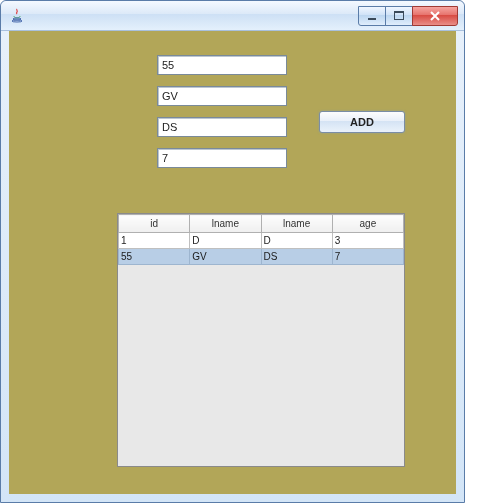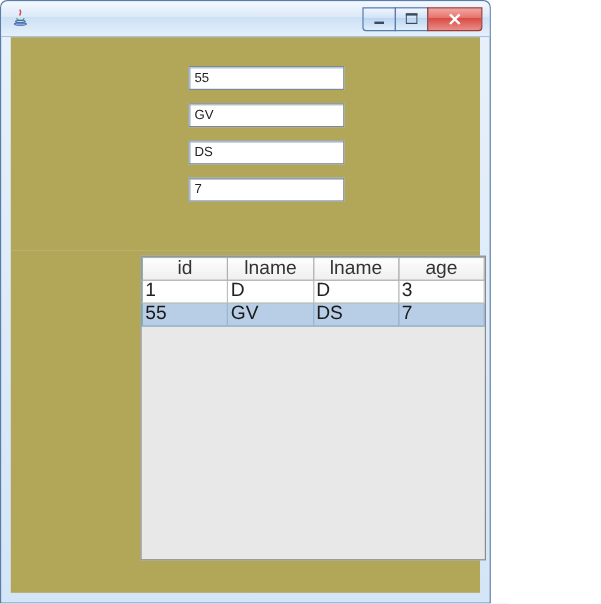--- a/index.html
+++ b/index.html
@@ -1,21 +1,21 @@
 <!DOCTYPE html>
 <html><head>
 <meta charset="utf-8">
 <style>
   * { box-sizing: border-box; margin: 0; padding: 0; }
   html, body { width: 501px; height: 503px; font-family: "Tahoma", "Segoe UI", sans-serif; font-size: 11px; overflow: hidden; }
   body { background: #fff; }
 
   
   .window {
-    width: 409px; height: 503px;
+    width: 465px; height: 503px;
     background: linear-gradient(#e8f1fb, #d3e5f7);
     border: 1px solid #5a7ca8;
     border-radius: 6px 6px 0 0;
     position: relative;
   }
   .titlebar {
     height: 30px;
     display: flex; align-items: center; justify-content: space-between;
     padding: 0 0 0 8px;
     background: linear-gradient(#f4f9ff, #dce9f8 45%, #cde0f5 46%, #e4f0fc);
@@ -95,21 +95,21 @@
     left: 108px; top: 4px;
     width: 288px; height: 254px;
     background: #e8e8e8;
     border: 1px solid #8a8a8a;
   }
   table {
     width: 100%;
     border-collapse: collapse;
     table-layout: fixed;
     background: #15803d;
-    font-size: 16px;
+    font-size: 10px;
   }
   thead th {
     background: linear-gradient(#fdfdfd, #efefef);
     border: 1px solid #b0b0b0;
     height: 18px;
     font-weight: normal;
     color: #333;
     text-align: center;
   }
   tbody td {
@@ -166,20 +166,21 @@
       </div>
     </div>
   </div>
 
   <div class="client">
     <div class="panel">
       <input class="field f1" value="55" style="">
       <input class="field f2" value="GV" style="">
       <input class="field f3" value="DS" style="">
       <input class="field f4" value="7" style="">
+      <button class="add-btn">ADD</button>
     </div>
 
     <div class="panel2">
       <div class="scrollpane">
         <table>
           <thead>
             <tr>
               <th>id</th>
               <th>lname</th>
               <th>lname</th>

